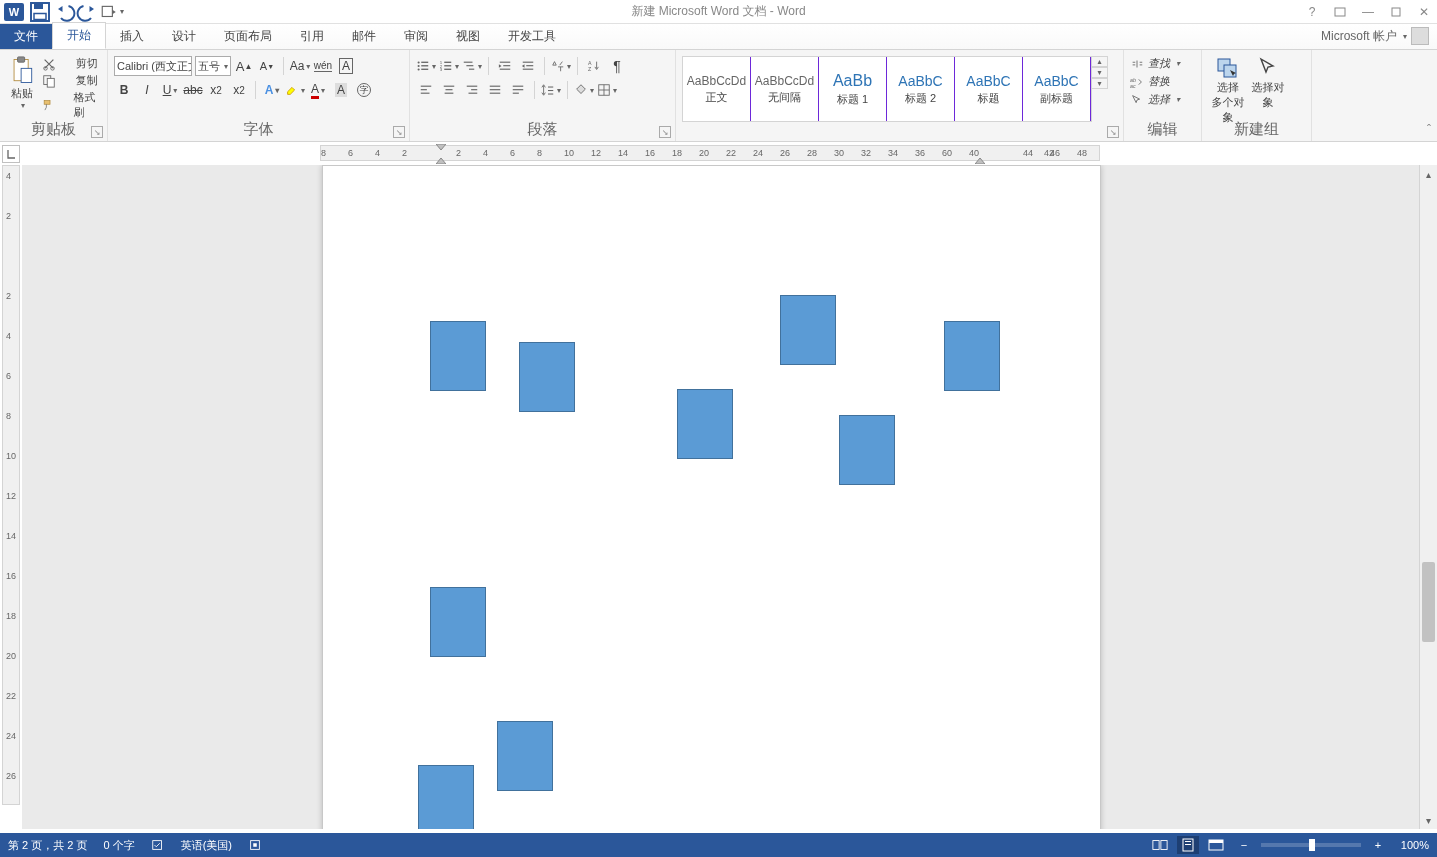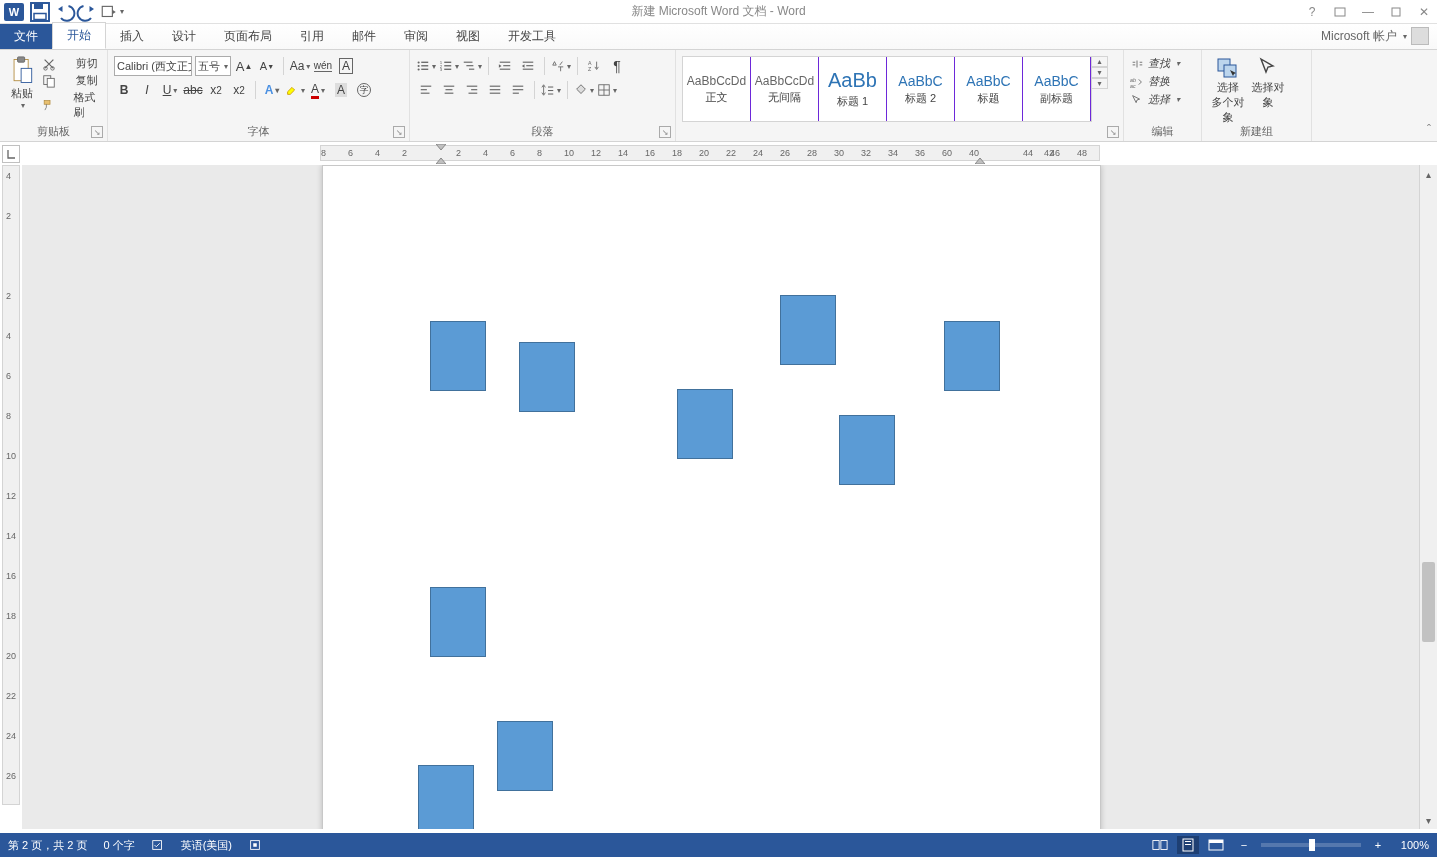--- a/index.html
+++ b/index.html
@@ -15,21 +15,21 @@
 
 .tabs { height:26px; background:linear-gradient(#fff,#f9f9f9); display:flex; align-items:flex-end; border-bottom:1px solid #d4d4d4; position:relative; }
 .tab { padding:4px 14px; font-size:12px; color:#444; cursor:pointer; }
 .tab.file { background:#2b579a; color:#fff; }
 .tab.active { background:#fff; border:1px solid #d4d4d4; border-bottom:1px solid #fff; color:#2b579a; }
 .account { position:absolute; right:8px; top:3px; font-size:12px; color:#666; display:flex; align-items:center; gap:4px; }
 .avatar { width:18px; height:18px; background:#ddd; border:1px solid #bbb; }
 
 .ribbon { height:92px; background:#f5f5f5; border-bottom:1px solid #d4d4d4; display:flex; position:relative; }
 .group { border-right:1px solid #e1e1e1; display:flex; flex-direction:column; padding:2px 6px 0 6px; position:relative; }
-.group-label { position:absolute; bottom:2px; left:0; right:0; text-align:center; font-size:11px; color:#666; }
+.group-label { position:absolute; bottom:2px; left:0; right:0; text-align:center; font-size:15px; color:#666; }
 .group-content { flex:1; display:flex; align-items:flex-start; }
 .dlg-launcher { position:absolute; bottom:3px; right:4px; width:12px; height:12px; border:1px solid #aaa; font-size:8px; display:flex; align-items:center; justify-content:center; color:#888; }
 
 
 .clip-paste { width:36px; height:68px; display:flex; flex-direction:column; align-items:center; justify-content:flex-start; padding-top:4px; }
 .clip-col { display:flex; flex-direction:column; margin-left:4px; gap:2px; padding-top:4px; }
 .clip-row { display:flex; align-items:center; gap:20px; font-size:11px; color:#444; }
 .clip-icon { width:14px; height:14px; }
 
 
@@ -41,21 +41,21 @@
 .btn-s { width:20px; height:20px; display:flex; align-items:center; justify-content:center; font-size:12px; color:#444; }
 .btn-s svg { width:14px; height:14px; }
 
 
 .sep-v { width:1px; height:18px; background:#d4d4d4; margin:0 3px; }
 
 
 .styles-gal { display:flex; border:1px solid #d4d4d4; background:#fff; height:66px; }
 .style-item { width:68px; border-right:1px solid #6d28d9; display:flex; flex-direction:column; align-items:center; justify-content:center; }
 .style-prev { font-size:12px; color:#666; }
-.style-prev.big { font-size:20px; color:#2e74b5;text-align:center; }
+.style-prev.big { font-size:16px; color:#2e74b5;text-align:center; }
 .style-prev.head { color:#2e74b5; font-size:14px; }
 .style-name { font-size:11px; color:#444; margin-top:2px; }
 .gal-scroll { width:16px; display:flex; flex-direction:column; }
 .gal-scroll div { flex:1; border:1px solid #d4d4d4; border-left:none; display:flex; align-items:center; justify-content:center; font-size:8px; color:#666; }
 
 
 .edit-col { display:flex; flex-direction:column; gap:3px; padding-top:4px;font-style:italic; }
 .edit-row { display:flex; align-items:center; gap:4px; font-size:11px; }
 
 

